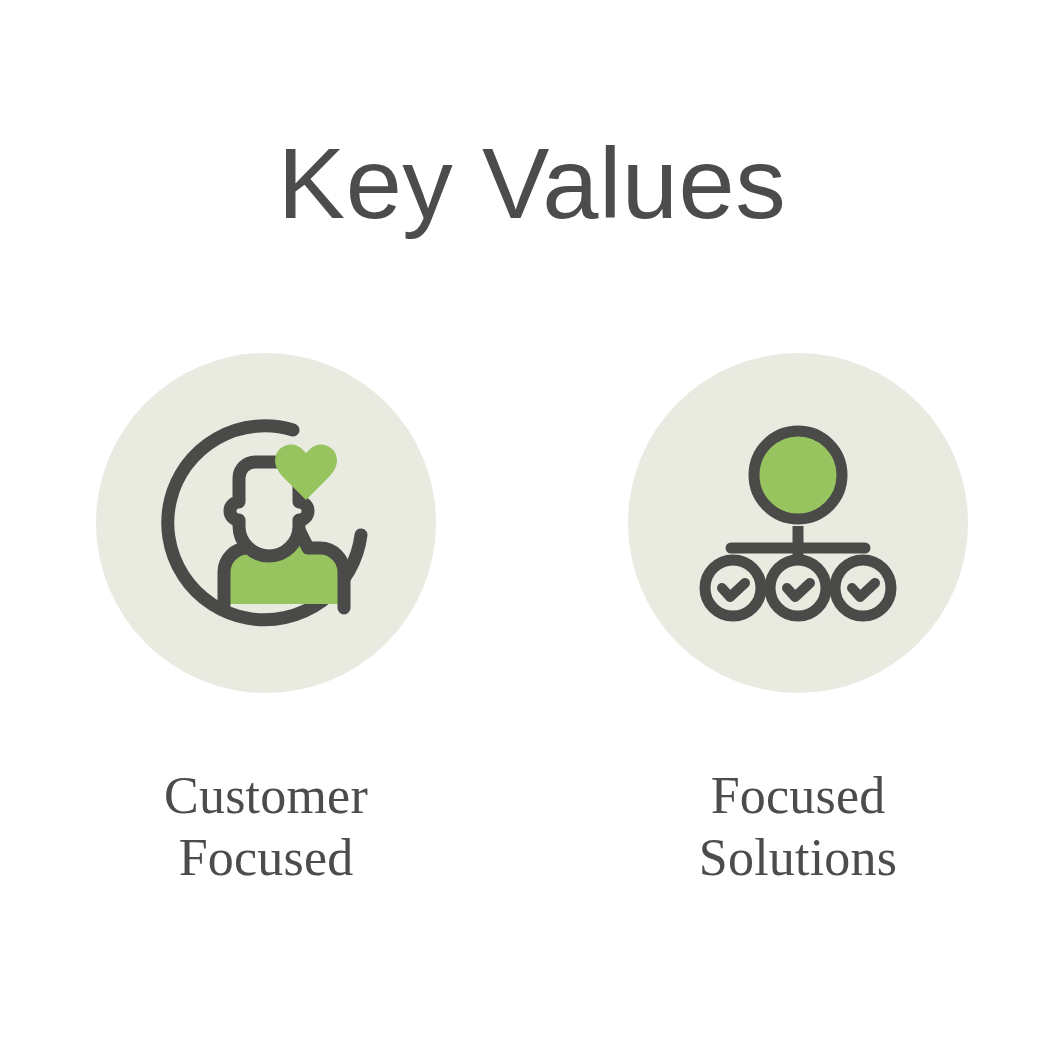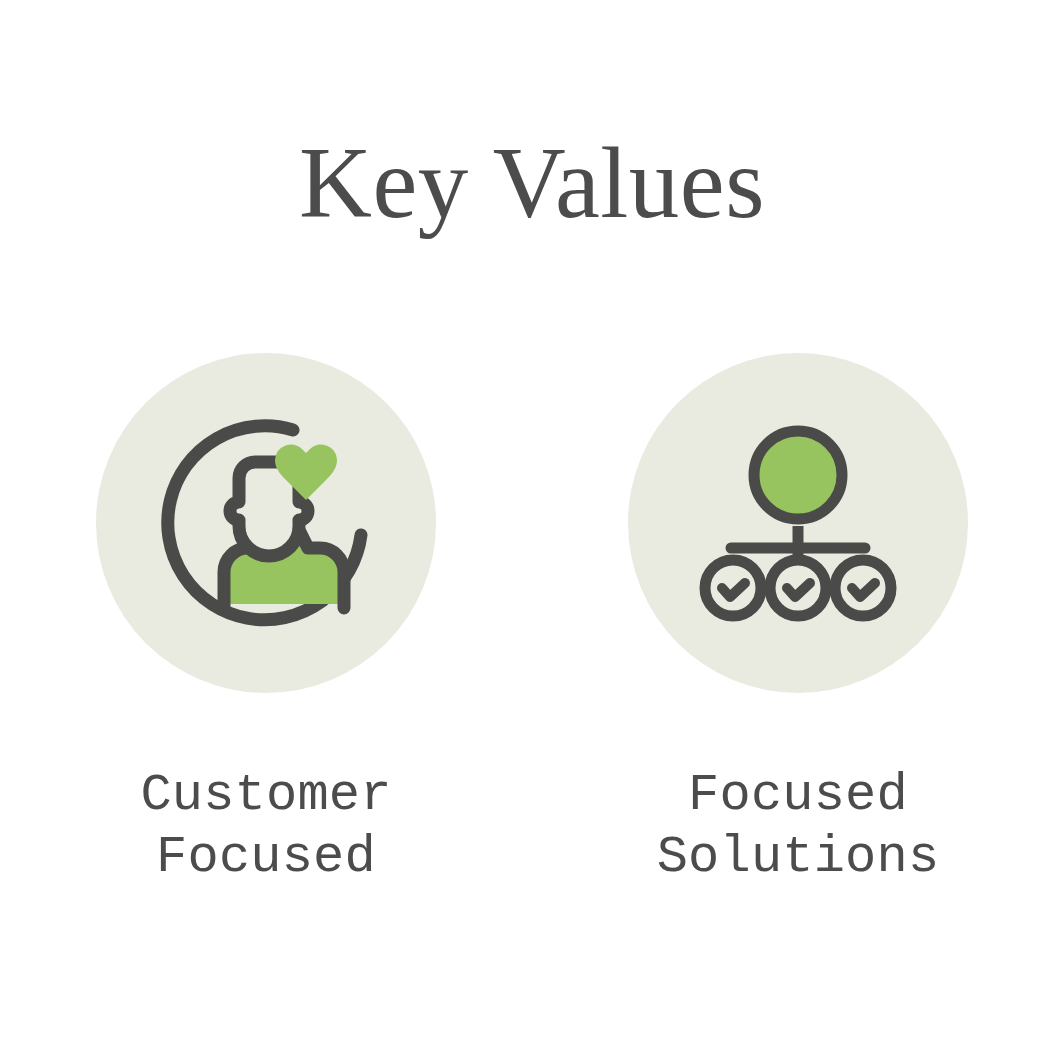--- a/index.html
+++ b/index.html
@@ -21,21 +21,21 @@
     background: #ffffff;
   }
 
   
   .page-title {
     position: absolute;
     top: 128px;
     left: 0;
     width: 1064px;
     text-align: center;
-    font-family: Liberation Serif, serif;
+    font-family: Liberation Sans, sans-serif;
     font-weight: 300;
     font-size: 101px;
     line-height: 110px;
     letter-spacing: 0.5px;
     color: #4c4c4c;
     white-space: nowrap;
   }
 
   
   .values-row {
@@ -66,21 +66,21 @@
     justify-content: center;
   }
 
   .icon-disc svg {
     display: block;
   }
 
   .value-label {
     margin-top: 72px;
     text-align: center;
-    font-family: Liberation Mono, monospace;
+    font-family: Liberation Serif, serif;
     font-weight: 400;
     font-size: 52px;
     line-height: 62px;
     letter-spacing: 0.2px;
     color: #4c4c4c;
     white-space: pre-line;
   }
 </style>
 </head>
 <body>

